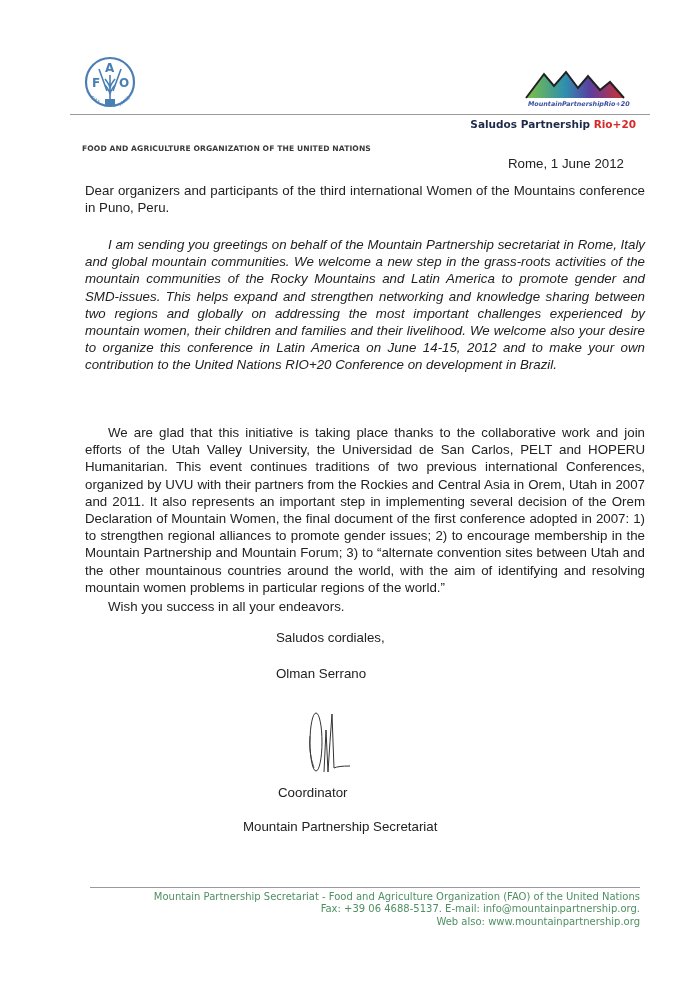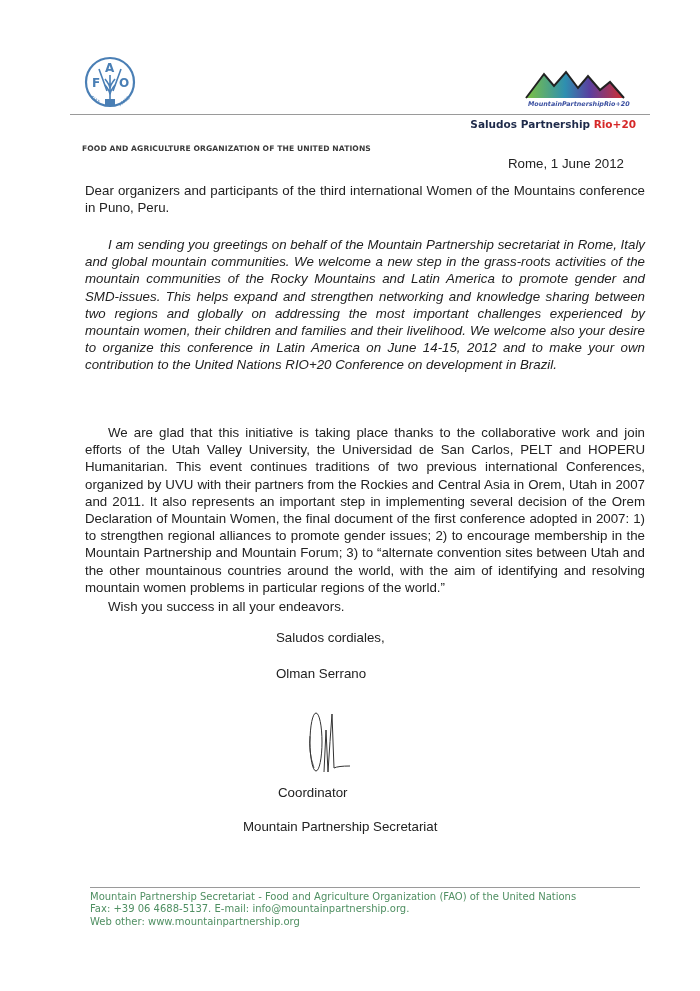--- a/index.html
+++ b/index.html
@@ -20,21 +20,21 @@
     .p1 { top: 236px; text-indent: 23px; font-style: italic; }
     .p2 { top: 424px; text-indent: 23px; }
     .p3 { top: 598px; left: 108px; }
     .sig-line { position: absolute; left: 276px; font-size: 13.3px; }
     .closing { top: 630px; }
     .signer { top: 666px; }
     .signature { position: absolute; left: 306px; top: 710px; width: 48px; height: 66px; }
     .role { position: absolute; left: 278px; top: 785px; font-size: 13.3px; }
     .org { position: absolute; left: 243px; top: 819px; font-size: 13.3px; }
     .ftr-rule { position: absolute; left: 90px; top: 887px; width: 550px; height: 1px; background: #9a9a9a; }
-    .footer { position: absolute; left: 90px; top: 891px; width: 550px; text-align: left;
+    .footer { position: absolute; left: 90px; top: 891px; width: 550px; text-align: right;
               font-size: 10px; line-height: 12.4px; color: #4f8f62; font-family: "DejaVu Sans", sans-serif; }
   </style>
 </head>
 <body>
 
 <div>
   <svg class="fao-logo" viewBox="0 0 54 56">
     <circle cx="27" cy="27" r="24" fill="none" stroke="#4a7fb5" stroke-width="2.2"></circle>
     <text x="9" y="32" font-size="12" font-weight="bold" fill="#4a7fb5" font-family="DejaVu Sans, sans-serif">F</text>
     <text x="22" y="17" font-size="12" font-weight="bold" fill="#4a7fb5" font-family="DejaVu Sans, sans-serif">A</text>
@@ -83,14 +83,14 @@
   <path d="M18 62 L20 20 L22 62 Q24 30 26 4 L28 58 Q32 56 44 56" fill="none" stroke="#333" stroke-width="1"></path>
 </svg>
 
 <div class="role">Coordinator</div>
 <div class="org">Mountain Partnership Secretariat</div>
 
 <div class="ftr-rule"></div>
 <div class="footer">
   <div>Mountain Partnership Secretariat - Food and Agriculture Organization (FAO) of the United Nations</div>
   <div>Fax: +39 06 4688-5137. E-mail: info@mountainpartnership.org.</div>
-  <div>Web other: www.mountainpartnership.org</div>
+  <div>Web also: www.mountainpartnership.org</div>
 </div>
 
 </body></html>

